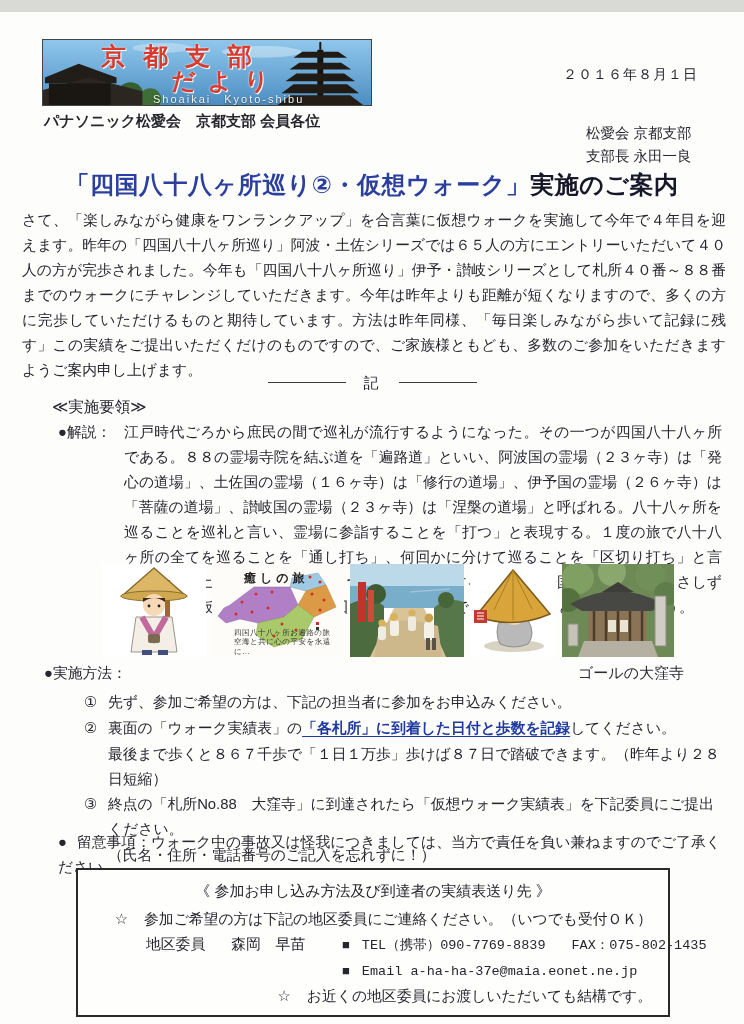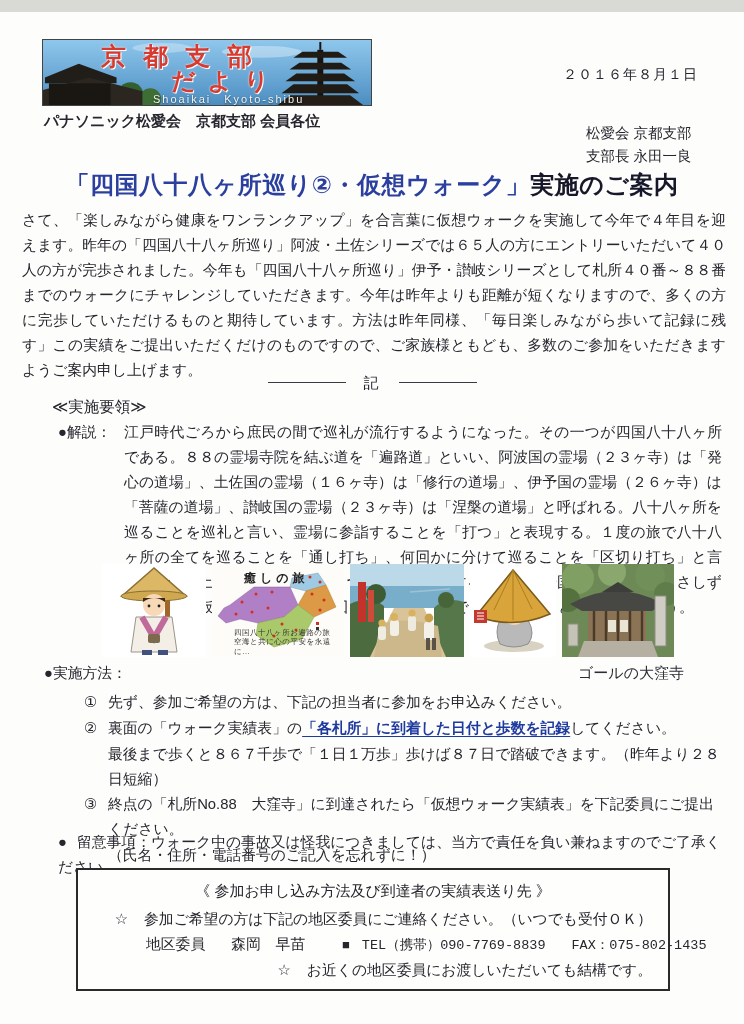--- a/index.html
+++ b/index.html
@@ -315,20 +315,23 @@
       <span class="star">☆</span><span>参加ご希望の方は下記の地区委員にご連絡ください。（いつでも受付ＯＫ）</span>
     </div>
     <div class="box-committee">
       <div class="bc-left">
         <span class="role">地区委員</span><span>森岡　早苗</span>
       </div>
       <div class="bc-right">
         <div class="bc-row">
           <span class="sq">■</span><span class="mono">TEL（携帯）090-7769-8839</span><span class="fax-gap"></span><span class="mono">FAX：075-802-1435</span>
         </div>
+        <div class="bc-row">
+          <span class="sq">■</span><span class="mono">Email a-ha-ha-37e@maia.eonet.ne.jp</span>
+        </div>
       </div>
     </div>
     <div class="box-line">
       <span class="star">☆</span><span>お近くの地区委員にお渡しいただいても結構です。</span>
     </div>
   </div>
 
 </div>
 
 </body></html>

